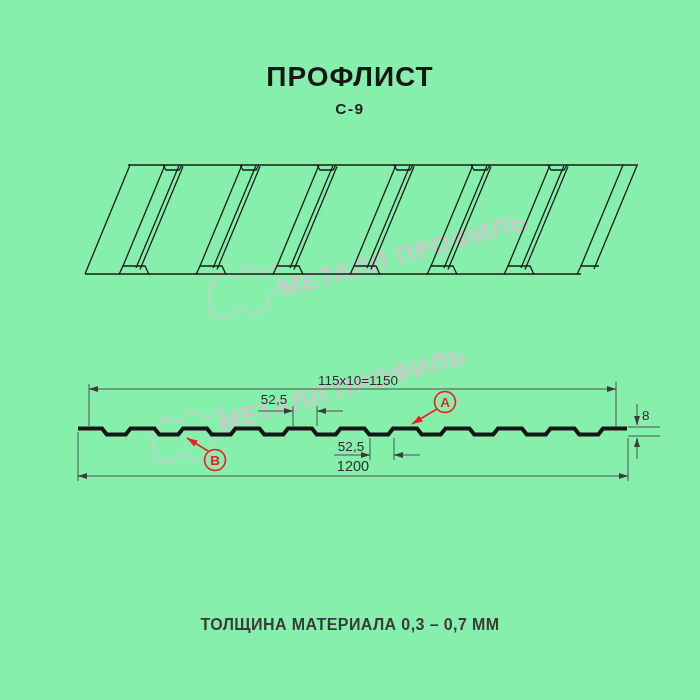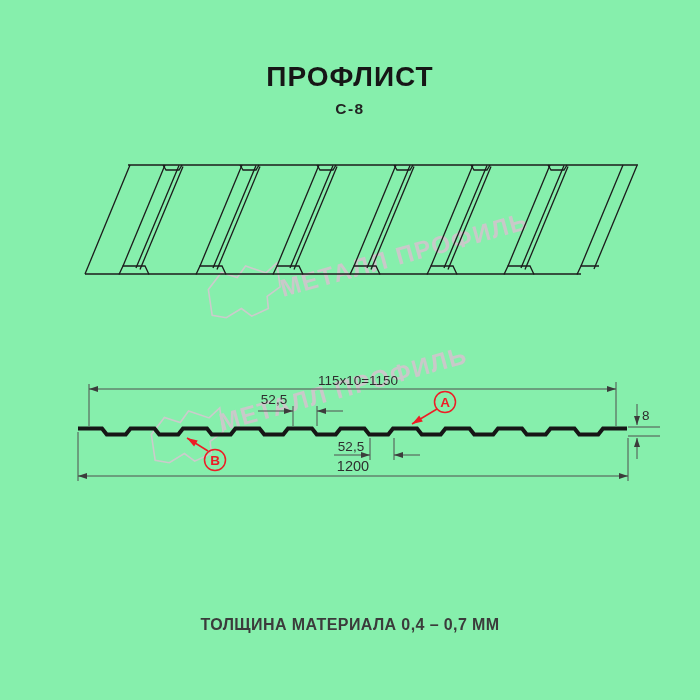--- a/index.html
+++ b/index.html
@@ -21,21 +21,21 @@
   .redtxt{fill:#ee1c25;font-size:13.5px;font-weight:600;}
   .wmtxt{fill:#c9c9c9;font-size:24.5px;font-weight:700;letter-spacing:1.5px;}
   .wmlogo{stroke:#cbcbcb;stroke-width:1.6;fill:none;}
 </style>
 </head>
 <body>
 
 <div id="page">
 
   <div class="title">ПРОФЛИСТ</div>
-  <div class="subtitle">С-8</div>
+  <div class="subtitle">С-9</div>
 
   <svg width="700" height="700" viewBox="0 0 700 700">
     <defs>
       <marker id="arr" markerWidth="11" markerHeight="9" refX="9.5" refY="4" orient="auto" markerUnits="userSpaceOnUse">
         <path d="M0.5 1 L9.5 4 L0.5 7 Z" fill="#3c3c3c"></path>
       </marker>
       <marker id="arrRed" markerWidth="13" markerHeight="10" refX="11" refY="4.5" orient="auto" markerUnits="userSpaceOnUse">
         <path d="M0.5 1 L11 4.5 L0.5 8 Z" fill="#ee1c25"></path>
       </marker>
     </defs>
@@ -146,14 +146,14 @@
       </g>
 
       <g>
         <line class="red" x1="208" y1="451" x2="187" y2="438" marker-end="url(#arrRed)"></line>
         <circle class="red" cx="215" cy="460" r="10.5"></circle>
         <text class="redtxt" x="215" y="464.8" text-anchor="middle">B</text>
       </g>
     </g>
   </svg>
 
-  <div class="caption">ТОЛЩИНА МАТЕРИАЛА 0,4 – 0,7 ММ</div>
+  <div class="caption">ТОЛЩИНА МАТЕРИАЛА 0,3 – 0,7 ММ</div>
 </div>
 
 </body></html>

